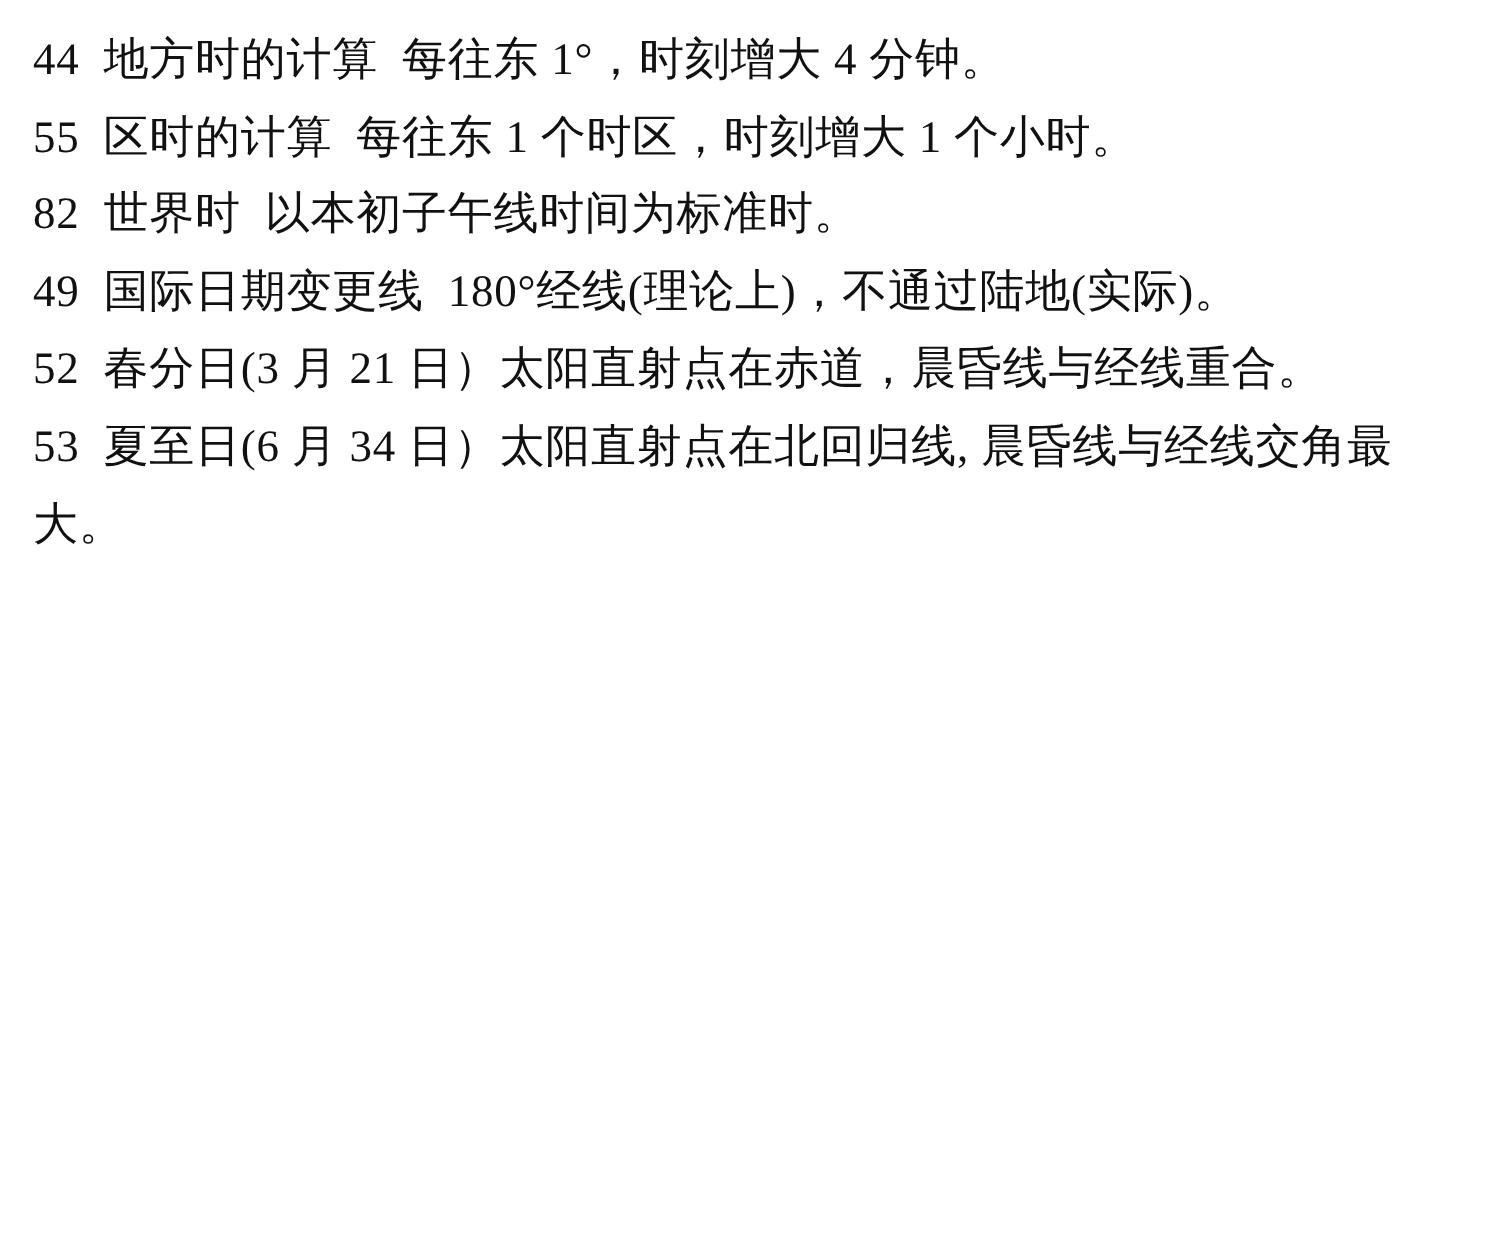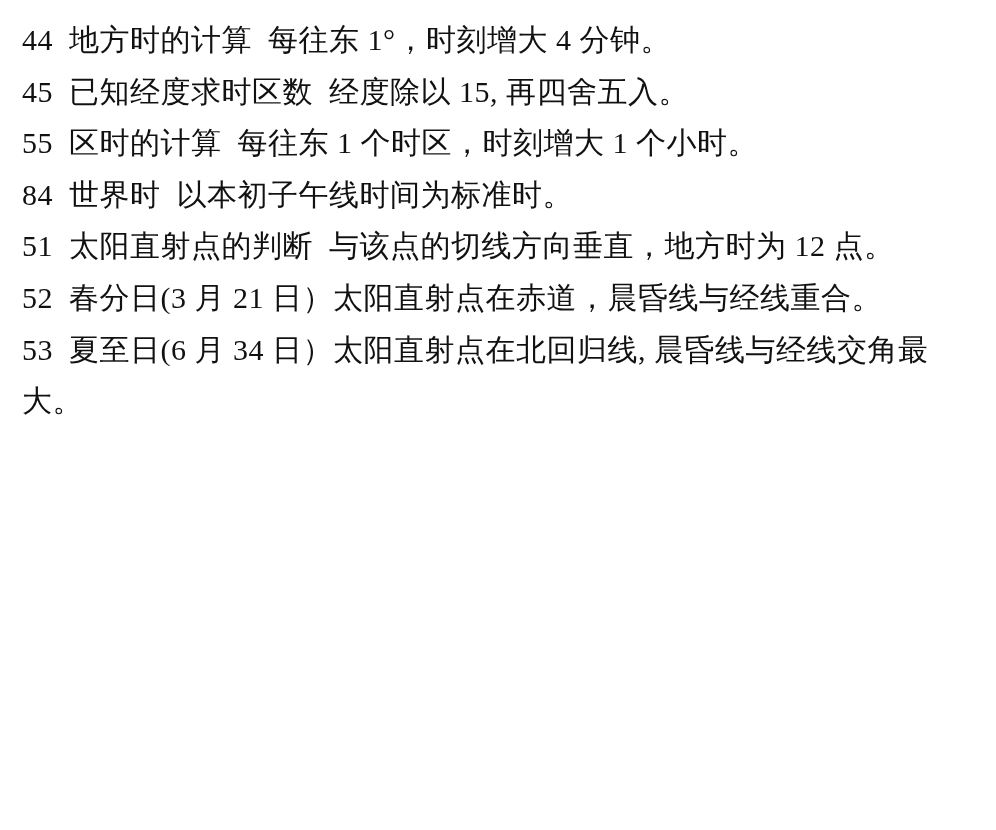--- a/index.html
+++ b/index.html
@@ -30,19 +30,18 @@
     white-space: pre-wrap;
     word-break: break-word;
     text-align: left;
   }
 </style>
 </head>
 <body>
 
 <div class="page">
   <div class="entry">44  地方时的计算  每往东 1°，时刻增大 4 分钟。</div>
-  <div class="entry">45  已知经度求时区数  经度除以 15, 再四舍五入。</div>
   <div class="entry">55  区时的计算  每往东 1 个时区，时刻增大 1 个小时。</div>
-  <div class="entry">84  世界时  以本初子午线时间为标准时。</div>
-  <div class="entry">51  太阳直射点的判断  与该点的切线方向垂直，地方时为 12 点。</div>
+  <div class="entry">82  世界时  以本初子午线时间为标准时。</div>
+  <div class="entry">49  国际日期变更线  180°经线(理论上)，不通过陆地(实际)。</div>
   <div class="entry">52  春分日(3 月 21 日）太阳直射点在赤道，晨昏线与经线重合。</div>
   <div class="entry">53  夏至日(6 月 34 日）太阳直射点在北回归线, 晨昏线与经线交角最大。</div>
 </div>
 
 </body></html>

